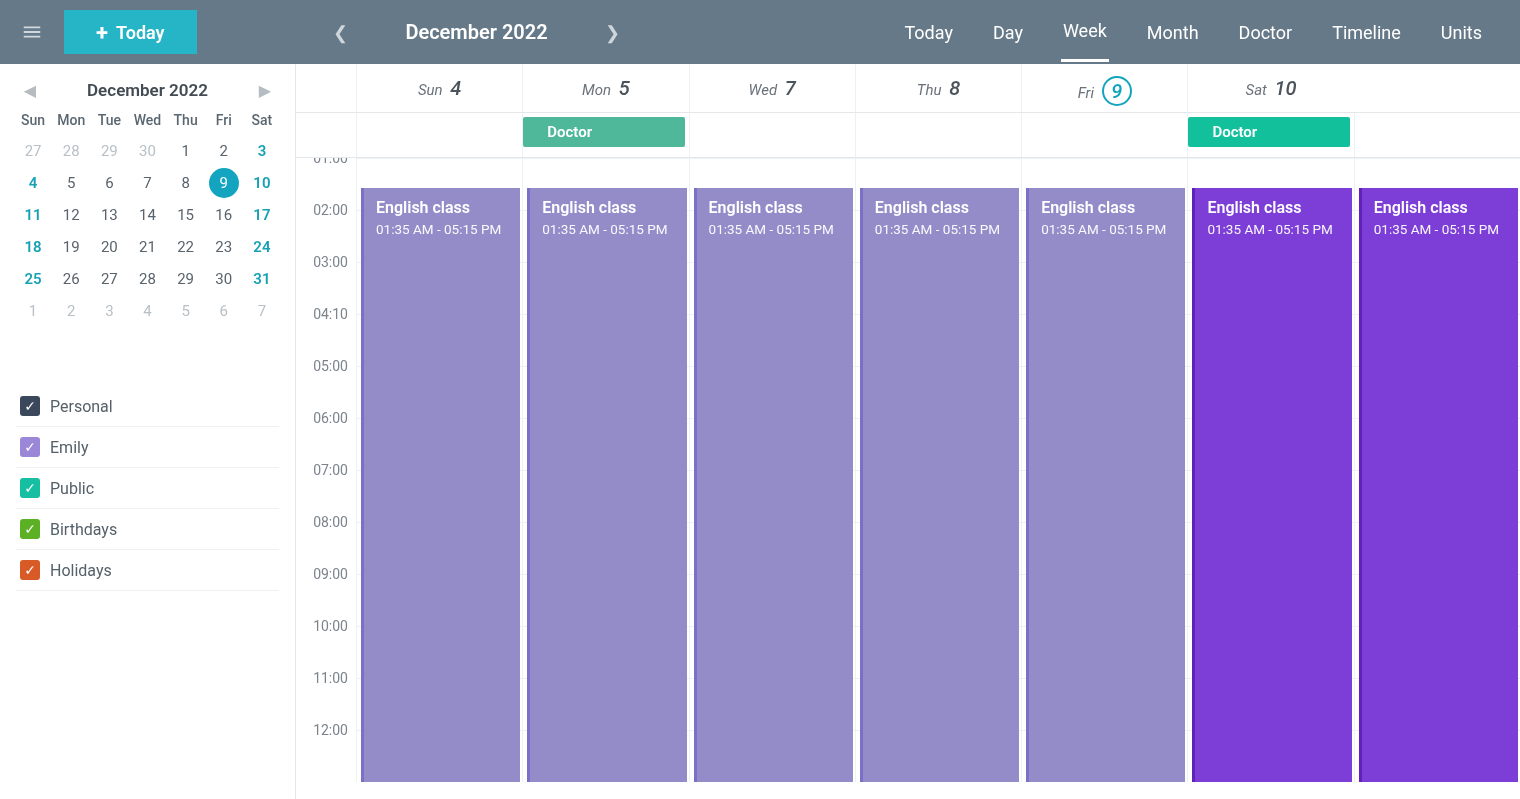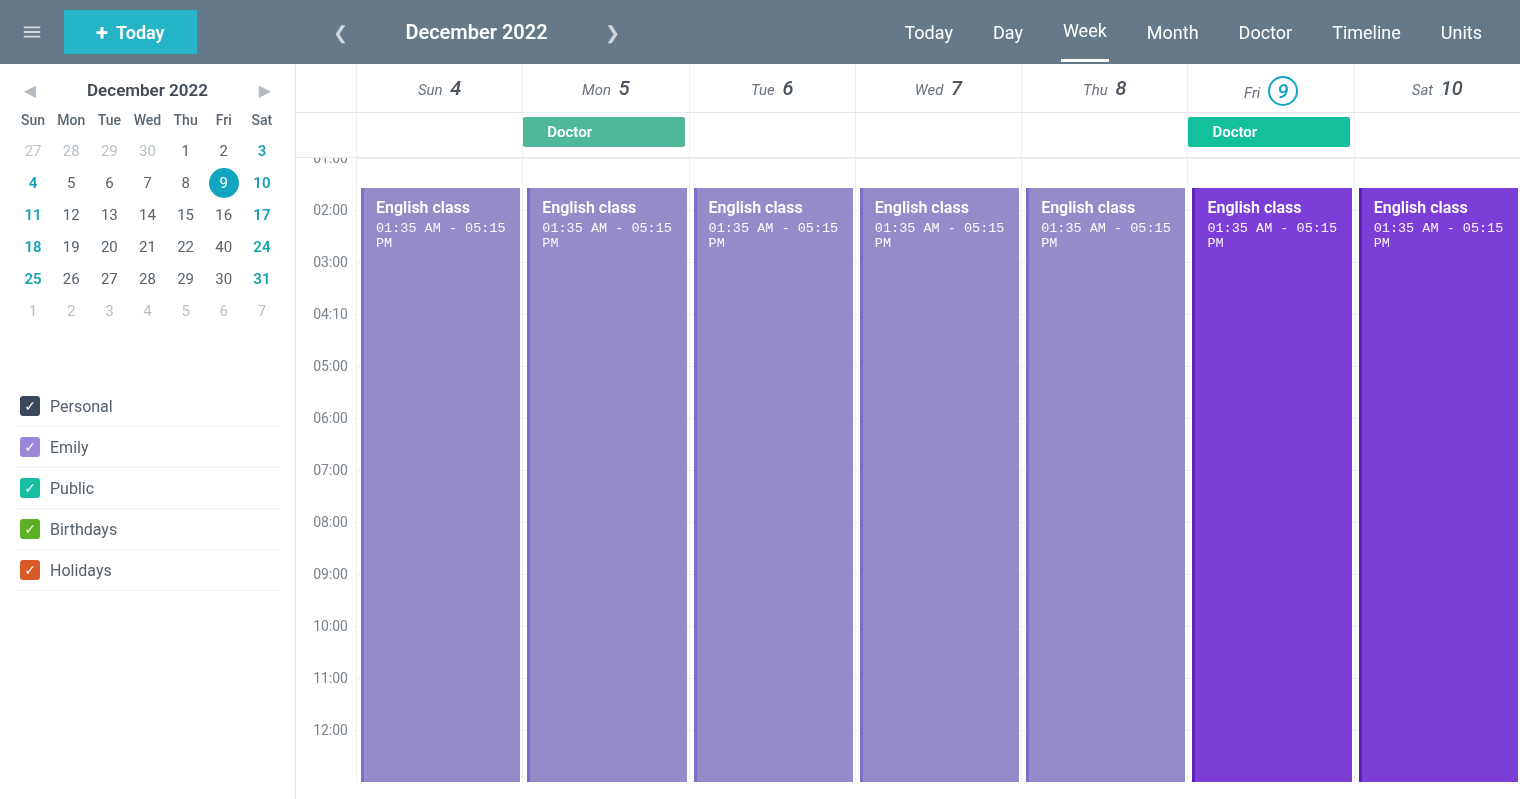--- a/index.html
+++ b/index.html
@@ -58,21 +58,21 @@
 .grid-scroll { flex:1; overflow-y:auto; }
 .timegrid { display:grid; grid-template-columns: 60px repeat(7, 1fr); position:relative; }
 .time-col { grid-column:1; }
 .time-label { height:52px; text-align:right; padding-right:8px; font-size:14px; color:#7b838b; position:relative; top:-8px;}
 .day-col { border-left:1px solid #eef1f3; position:relative; }
 .hour-line { height:52px; border-top:1px solid #eef1f3; }
 
 .event-block { position:absolute; top:30px; left:4px; right:2px; bottom:0; background:#948cc9; color:#fff; padding:10px 12px; border-left:3px solid #7b6fc8; }
 .event-block.bright { background:#7c3ed6; border-left-color:#5f21b8;}
 .event-title { font-weight:600; font-size:16px; margin-bottom:4px;}
-.event-time { font-size:13.5px; opacity:.95;font-family:Liberation Mono, monospace;}
+.event-time { font-size:13.5px; opacity:.95;}
 </style>
 </head>
 <body>
 
 <div class="app">
 
   <div class="topbar">
     <div class="menu-btn">
       <svg viewBox="0 0 24 24">
           <path d="M3 6h18v2H3zM3 11h18v2H3zM3 16h18v2H3z"></path>
@@ -133,21 +133,21 @@
           <div class="mini-day"><span>13</span></div>
           <div class="mini-day"><span>14</span></div>
           <div class="mini-day"><span>15</span></div>
           <div class="mini-day"><span>16</span></div>
           <div class="mini-day weekend"><span>17</span></div>
           <div class="mini-day weekend"><span>18</span></div>
           <div class="mini-day"><span>19</span></div>
           <div class="mini-day"><span>20</span></div>
           <div class="mini-day"><span>21</span></div>
           <div class="mini-day"><span>22</span></div>
-          <div class="mini-day"><span>40</span></div>
+          <div class="mini-day"><span>23</span></div>
           <div class="mini-day weekend"><span>24</span></div>
           <div class="mini-day weekend"><span>25</span></div>
           <div class="mini-day"><span>26</span></div>
           <div class="mini-day"><span>27</span></div>
           <div class="mini-day"><span>28</span></div>
           <div class="mini-day"><span>29</span></div>
           <div class="mini-day"><span>30</span></div>
           <div class="mini-day weekend"><span>31</span></div>
           <div class="mini-day other"><span>1</span></div>
           <div class="mini-day other"><span>2</span></div>
@@ -180,21 +180,20 @@
             <div>Holidays</div>
           </div>
         </div>
     </div>
 
     <div class="weekview">
       <div class="day-headers" id="day-headers">
           <div></div>
           <div class="day-header"><span>Sun</span> <span class="num">4</span></div>
           <div class="day-header"><span>Mon</span> <span class="num">5</span></div>
-          <div class="day-header"><span>Tue</span> <span class="num">6</span></div>
           <div class="day-header"><span>Wed</span> <span class="num">7</span></div>
           <div class="day-header"><span>Thu</span> <span class="num">8</span></div>
           <div class="day-header today"><span>Fri</span> <span class="num">9</span></div>
           <div class="day-header"><span>Sat</span> <span class="num">10</span></div>
         </div>
       <div class="allday-row" id="allday-row">
           <div></div>
           <div class="allday-cell"></div>
           <div class="allday-cell">
             <div class="doc-event">Doctor</div>

